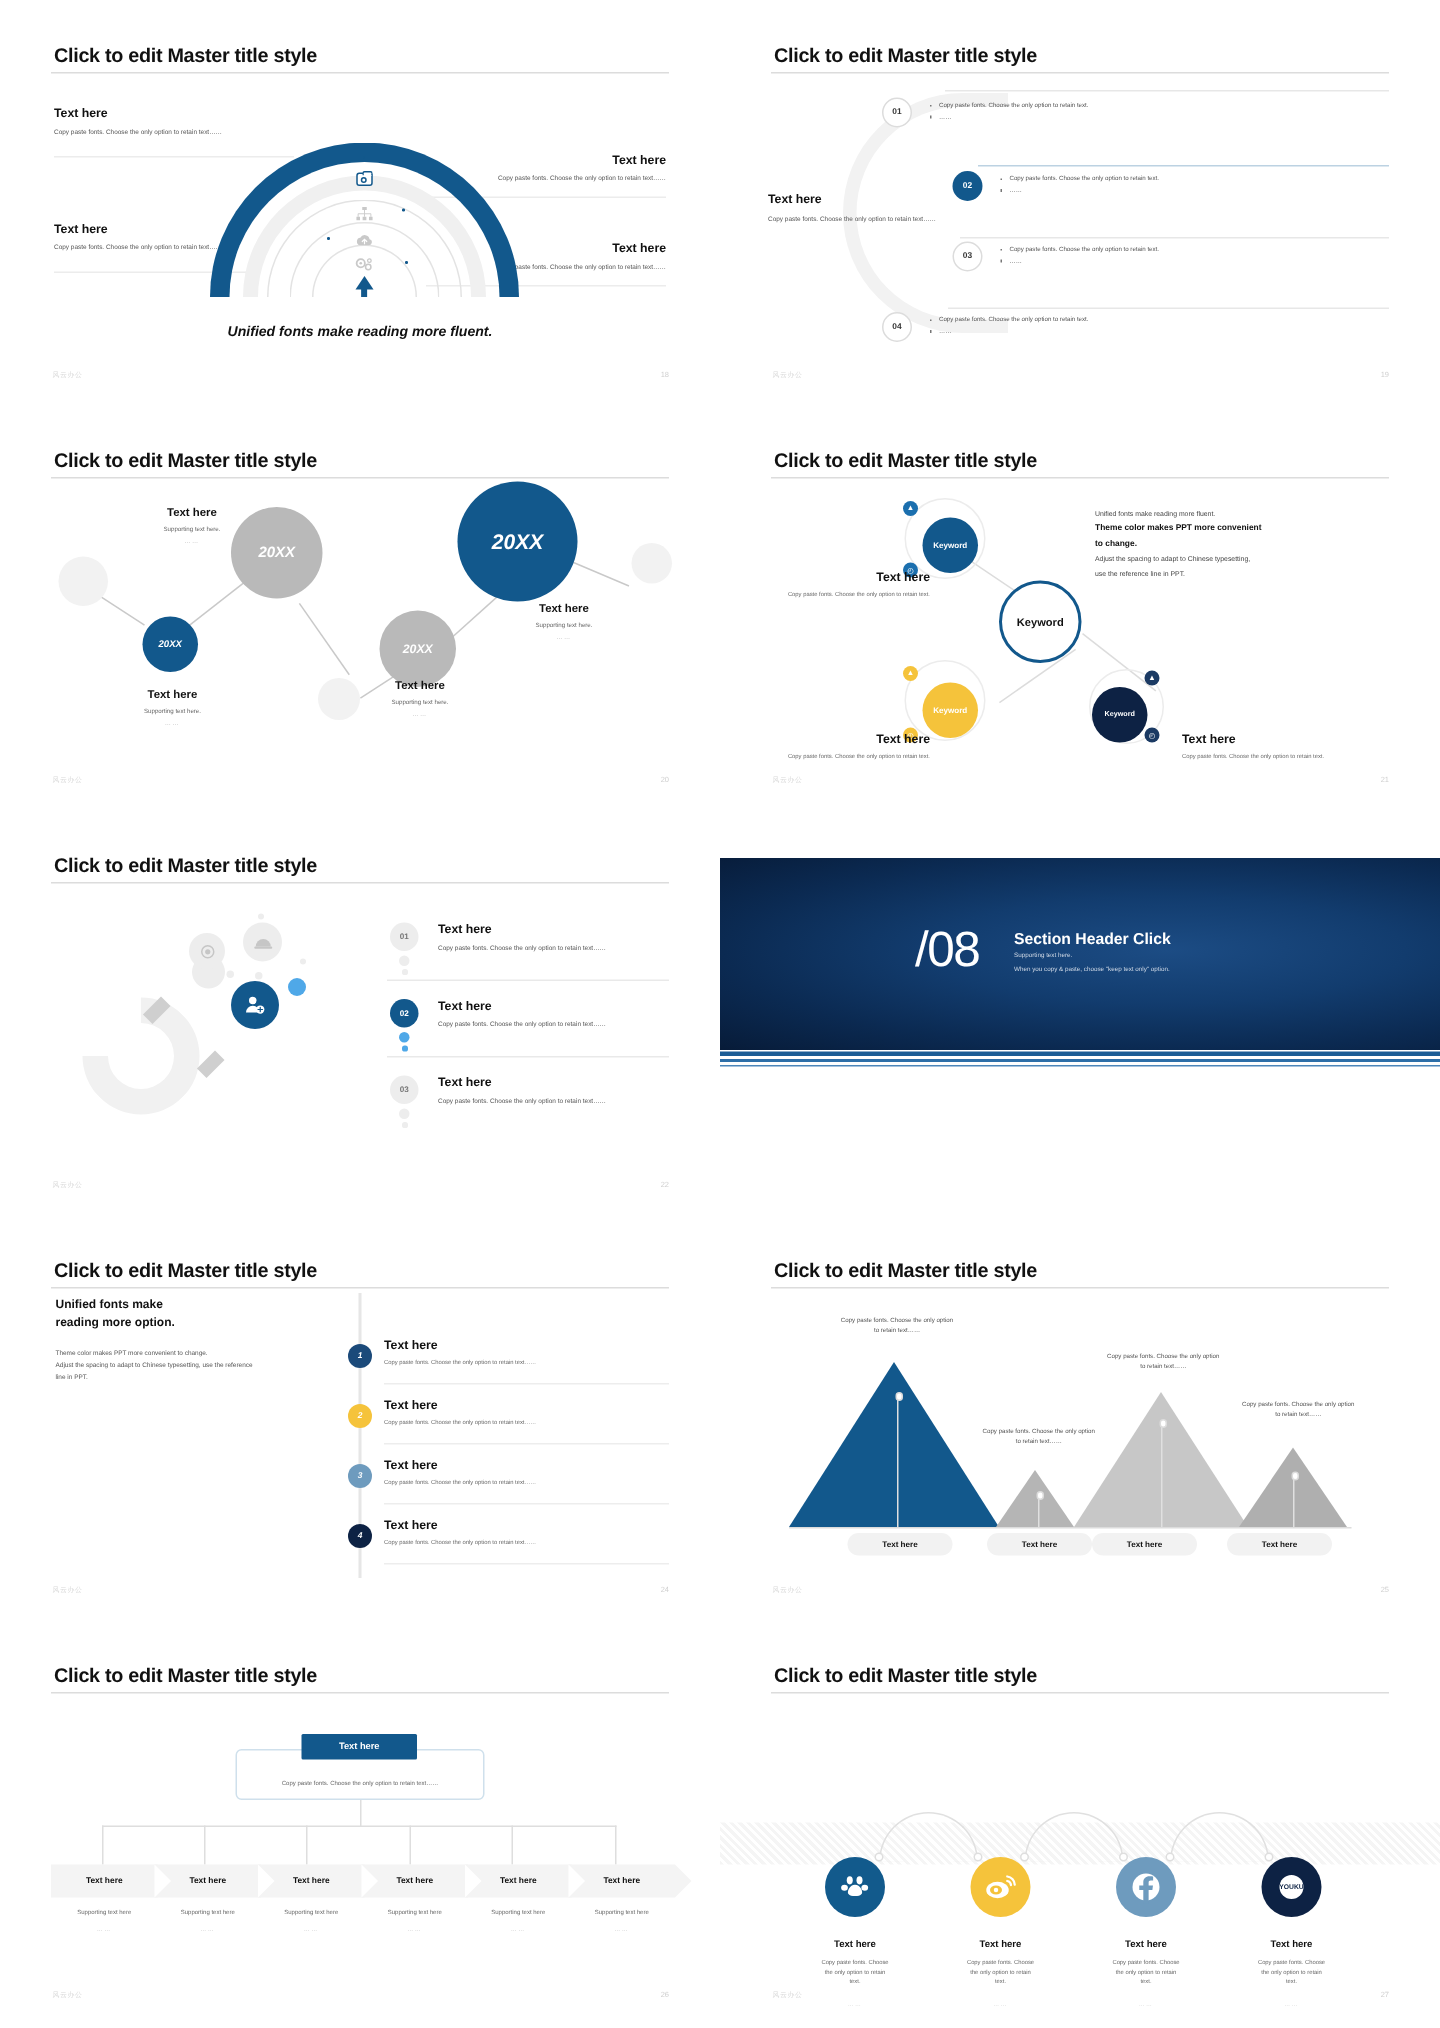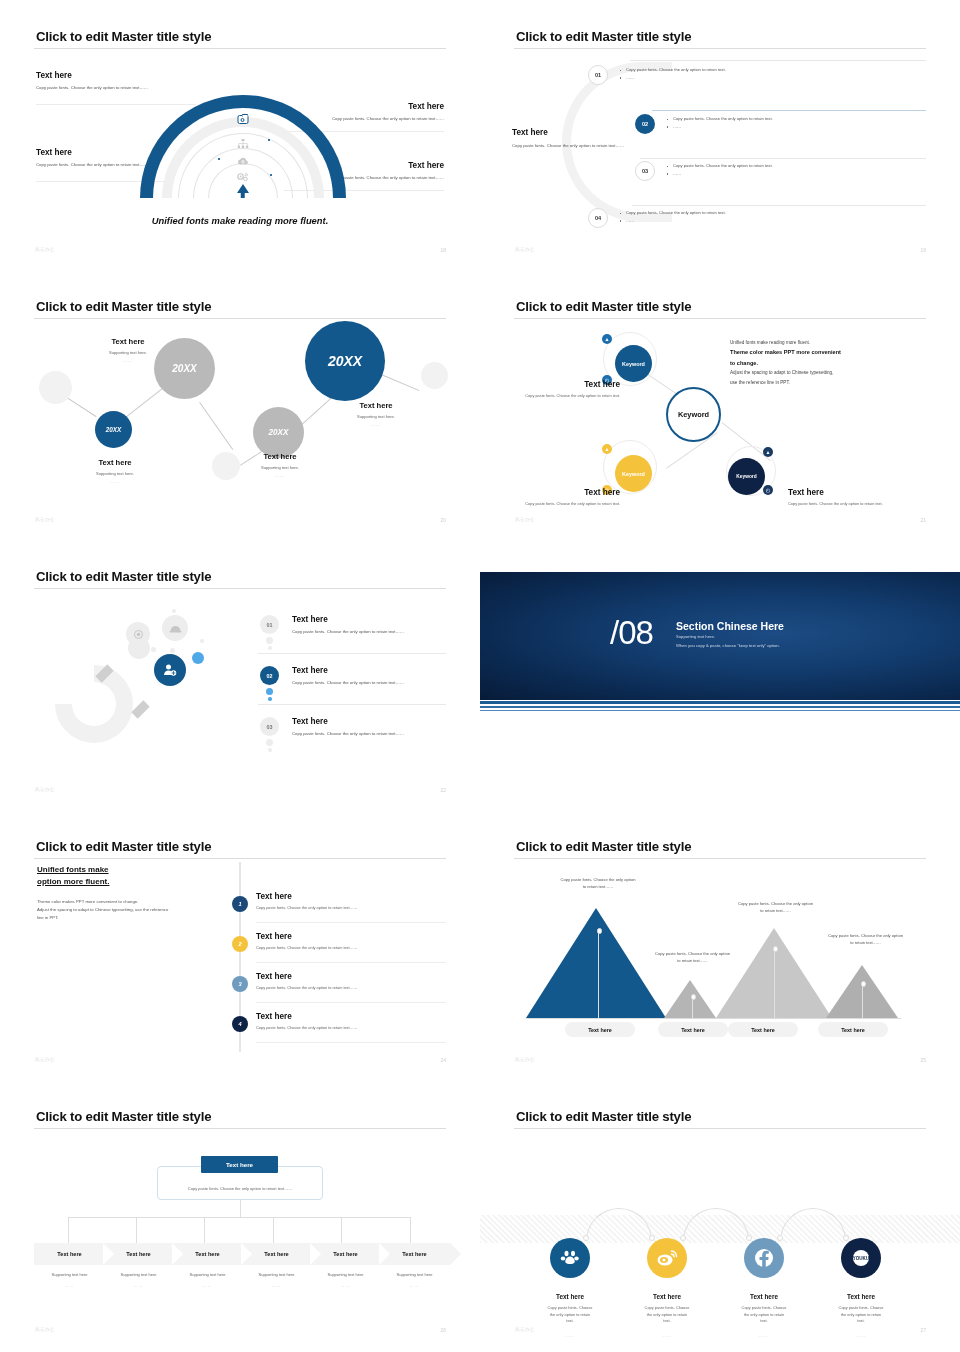--- a/index.html
+++ b/index.html
@@ -522,39 +522,39 @@
       </div>
     </div>
 
     <div class="footer-mark">风云办公</div>
     <div class="page-num">22</div>
   </div>
 
   <div class="slide">
     <div class="sec">
       <div class="sec-num">/08</div>
-      <div class="sec-title">Section Chinese Here</div>
+      <div class="sec-title">Section Header Click</div>
       <div class="sec-s1">Supporting text here.</div>
       <div class="sec-s2">When you copy &amp; paste, choose "keep text only" option.</div>
     </div>
     <div class="stripe" style="top:161px;height:2.5px;background:#1C5D96;"></div>
     <div class="stripe" style="top:164.5px;height:1.5px;background:#ffffff;"></div>
     <div class="stripe" style="top:166px;height:2px;background:#2E6FA8;"></div>
     <div class="stripe" style="top:168.5px;height:1px;background:#ffffff;"></div>
     <div class="stripe" style="top:169.5px;height:1.6px;background:#4C86BA;"></div>
   </div>
 
   <div class="slide">
     <div class="s-title">Click to edit Master title style</div>
     <div class="title-rule"></div>
 
     <div style="position:absolute;left:37px;top:54px;width:200px;">
-      <div style="font-size:8px;font-weight:bold;color:#111;line-height:1.5;text-decoration:underline;">
+      <div style="font-size:8px;font-weight:bold;color:#111;line-height:1.5;">
         <span>Unified fonts make</span><br>
-        <span>option more fluent.</span>
+        <span>reading more option.</span>
       </div>
       <div class="body-s" style="margin-top:10px;line-height:1.9;">
         <span>Theme color makes PPT more convenient to change.</span><br>
         <span>Adjust the spacing to adapt to Chinese typesetting, use the reference</span><br>
         <span>line in PPT.</span>
       </div>
     </div>
 
     <div class="s7-spine"></div>
 

